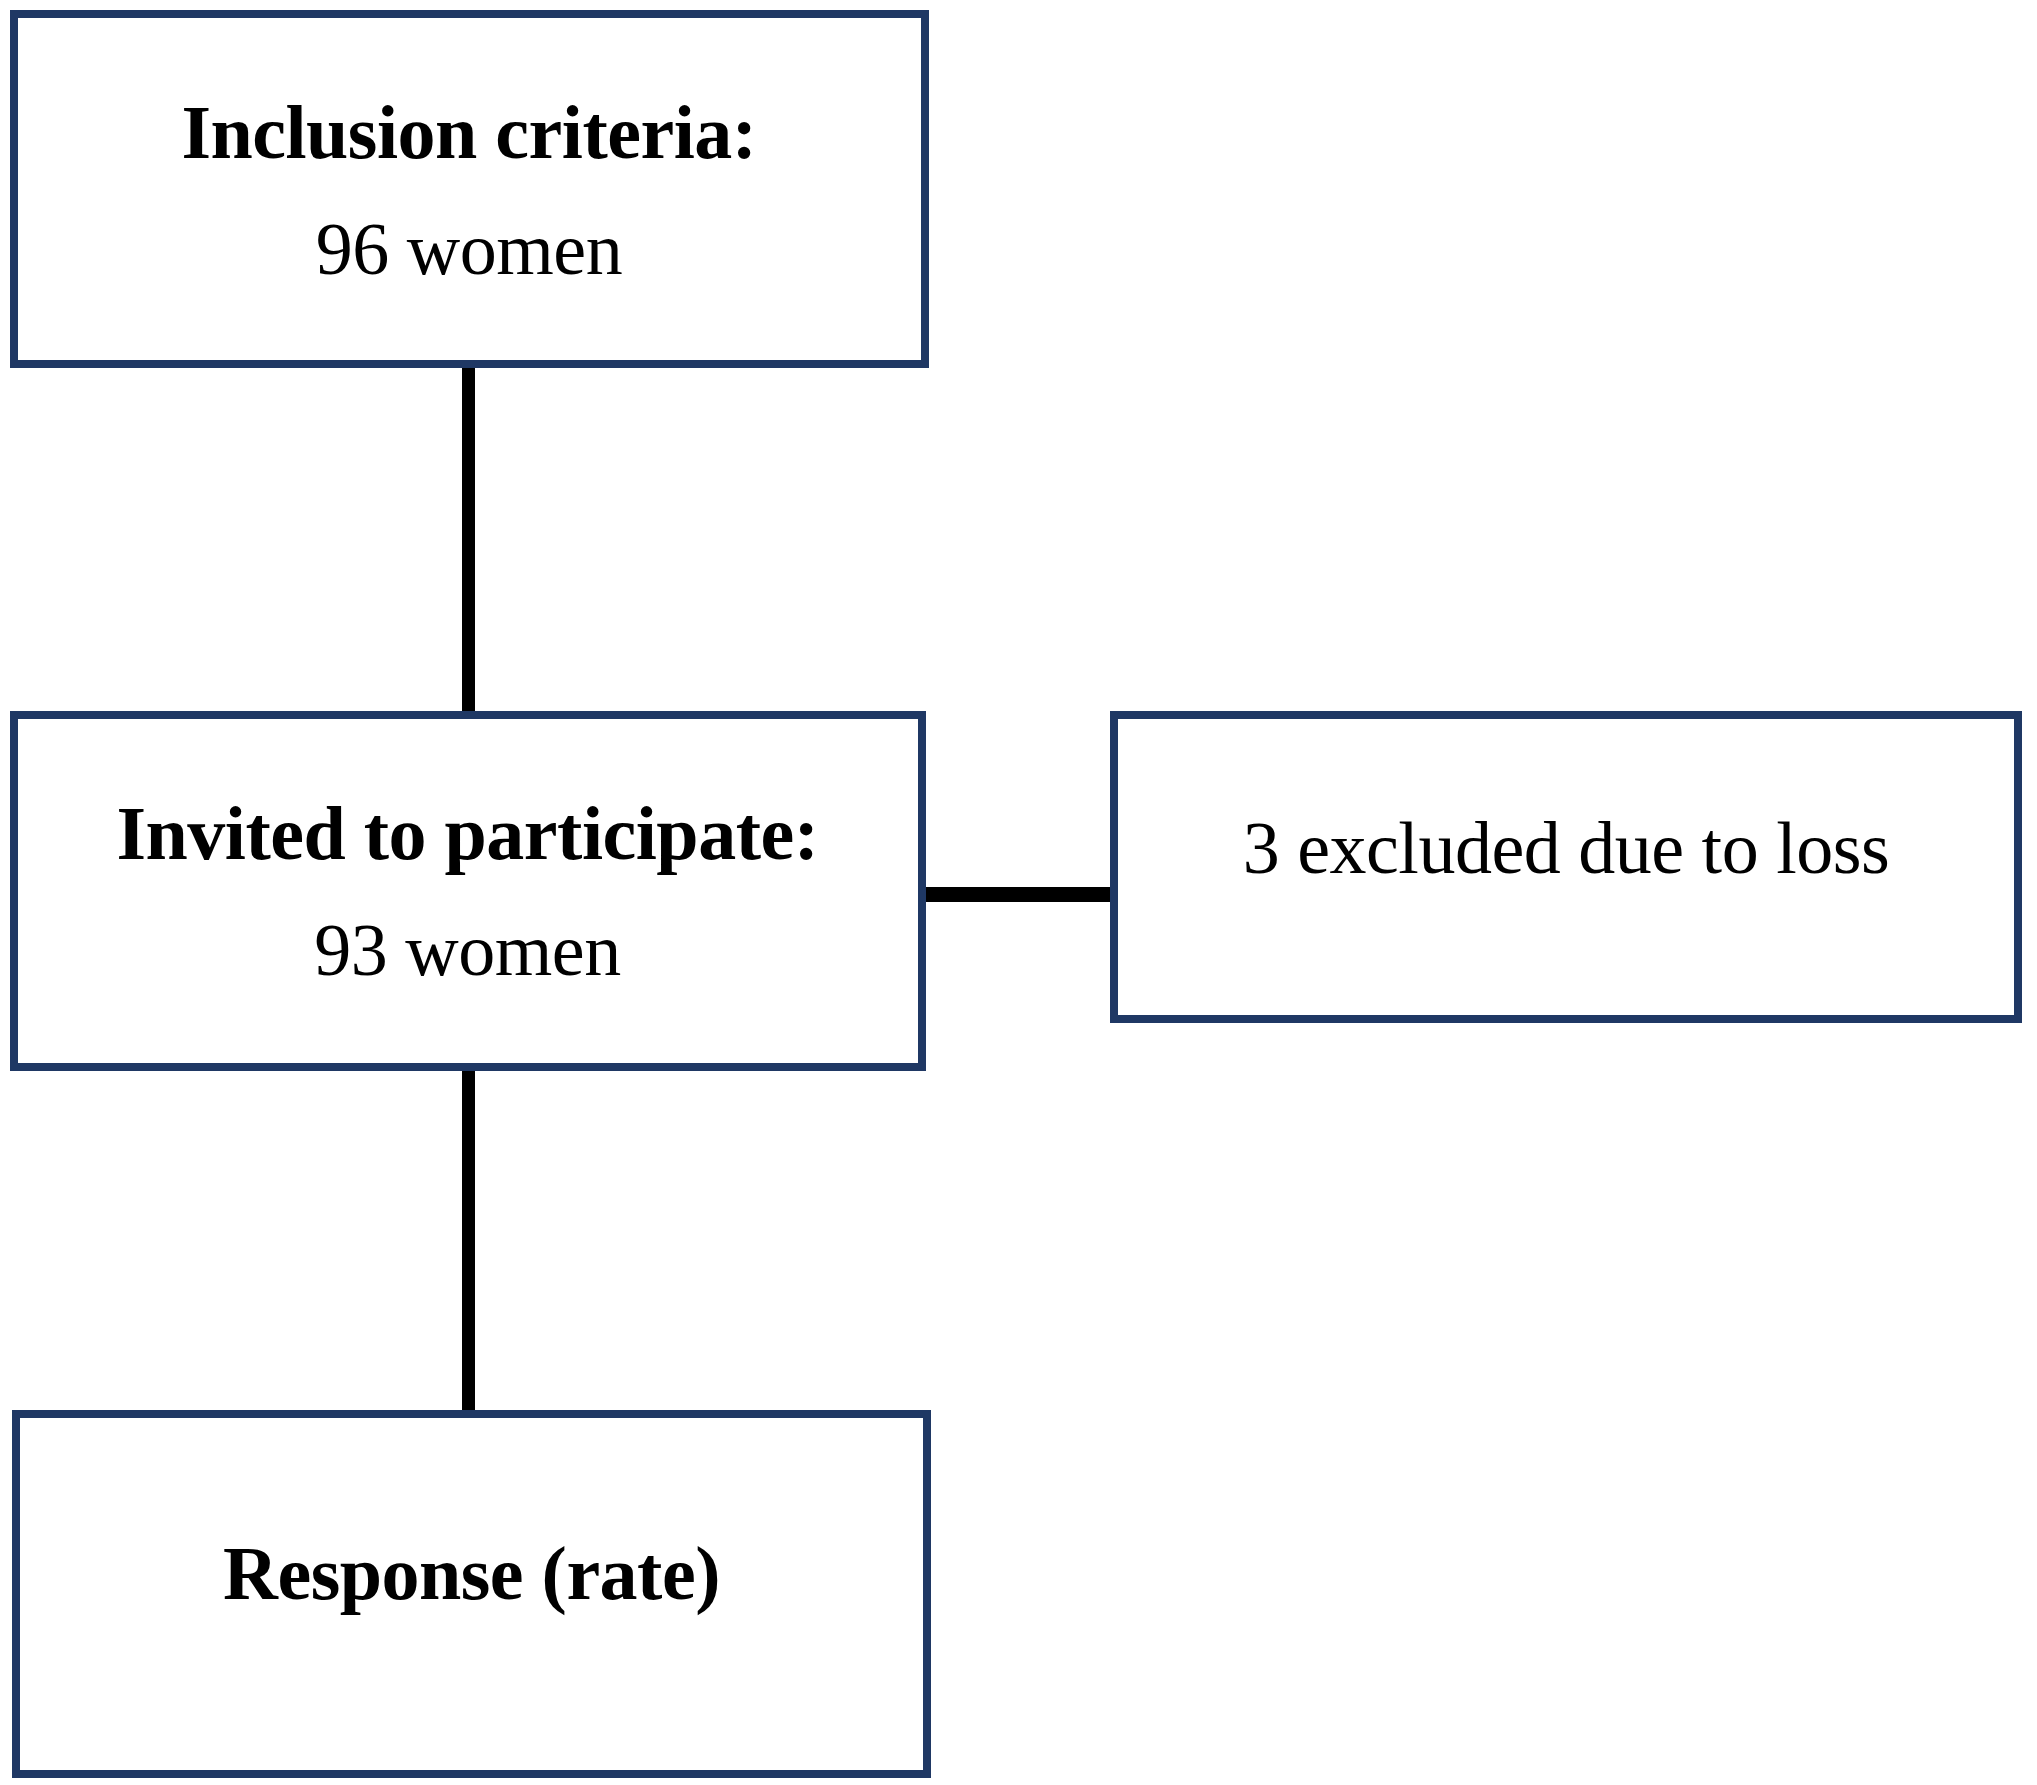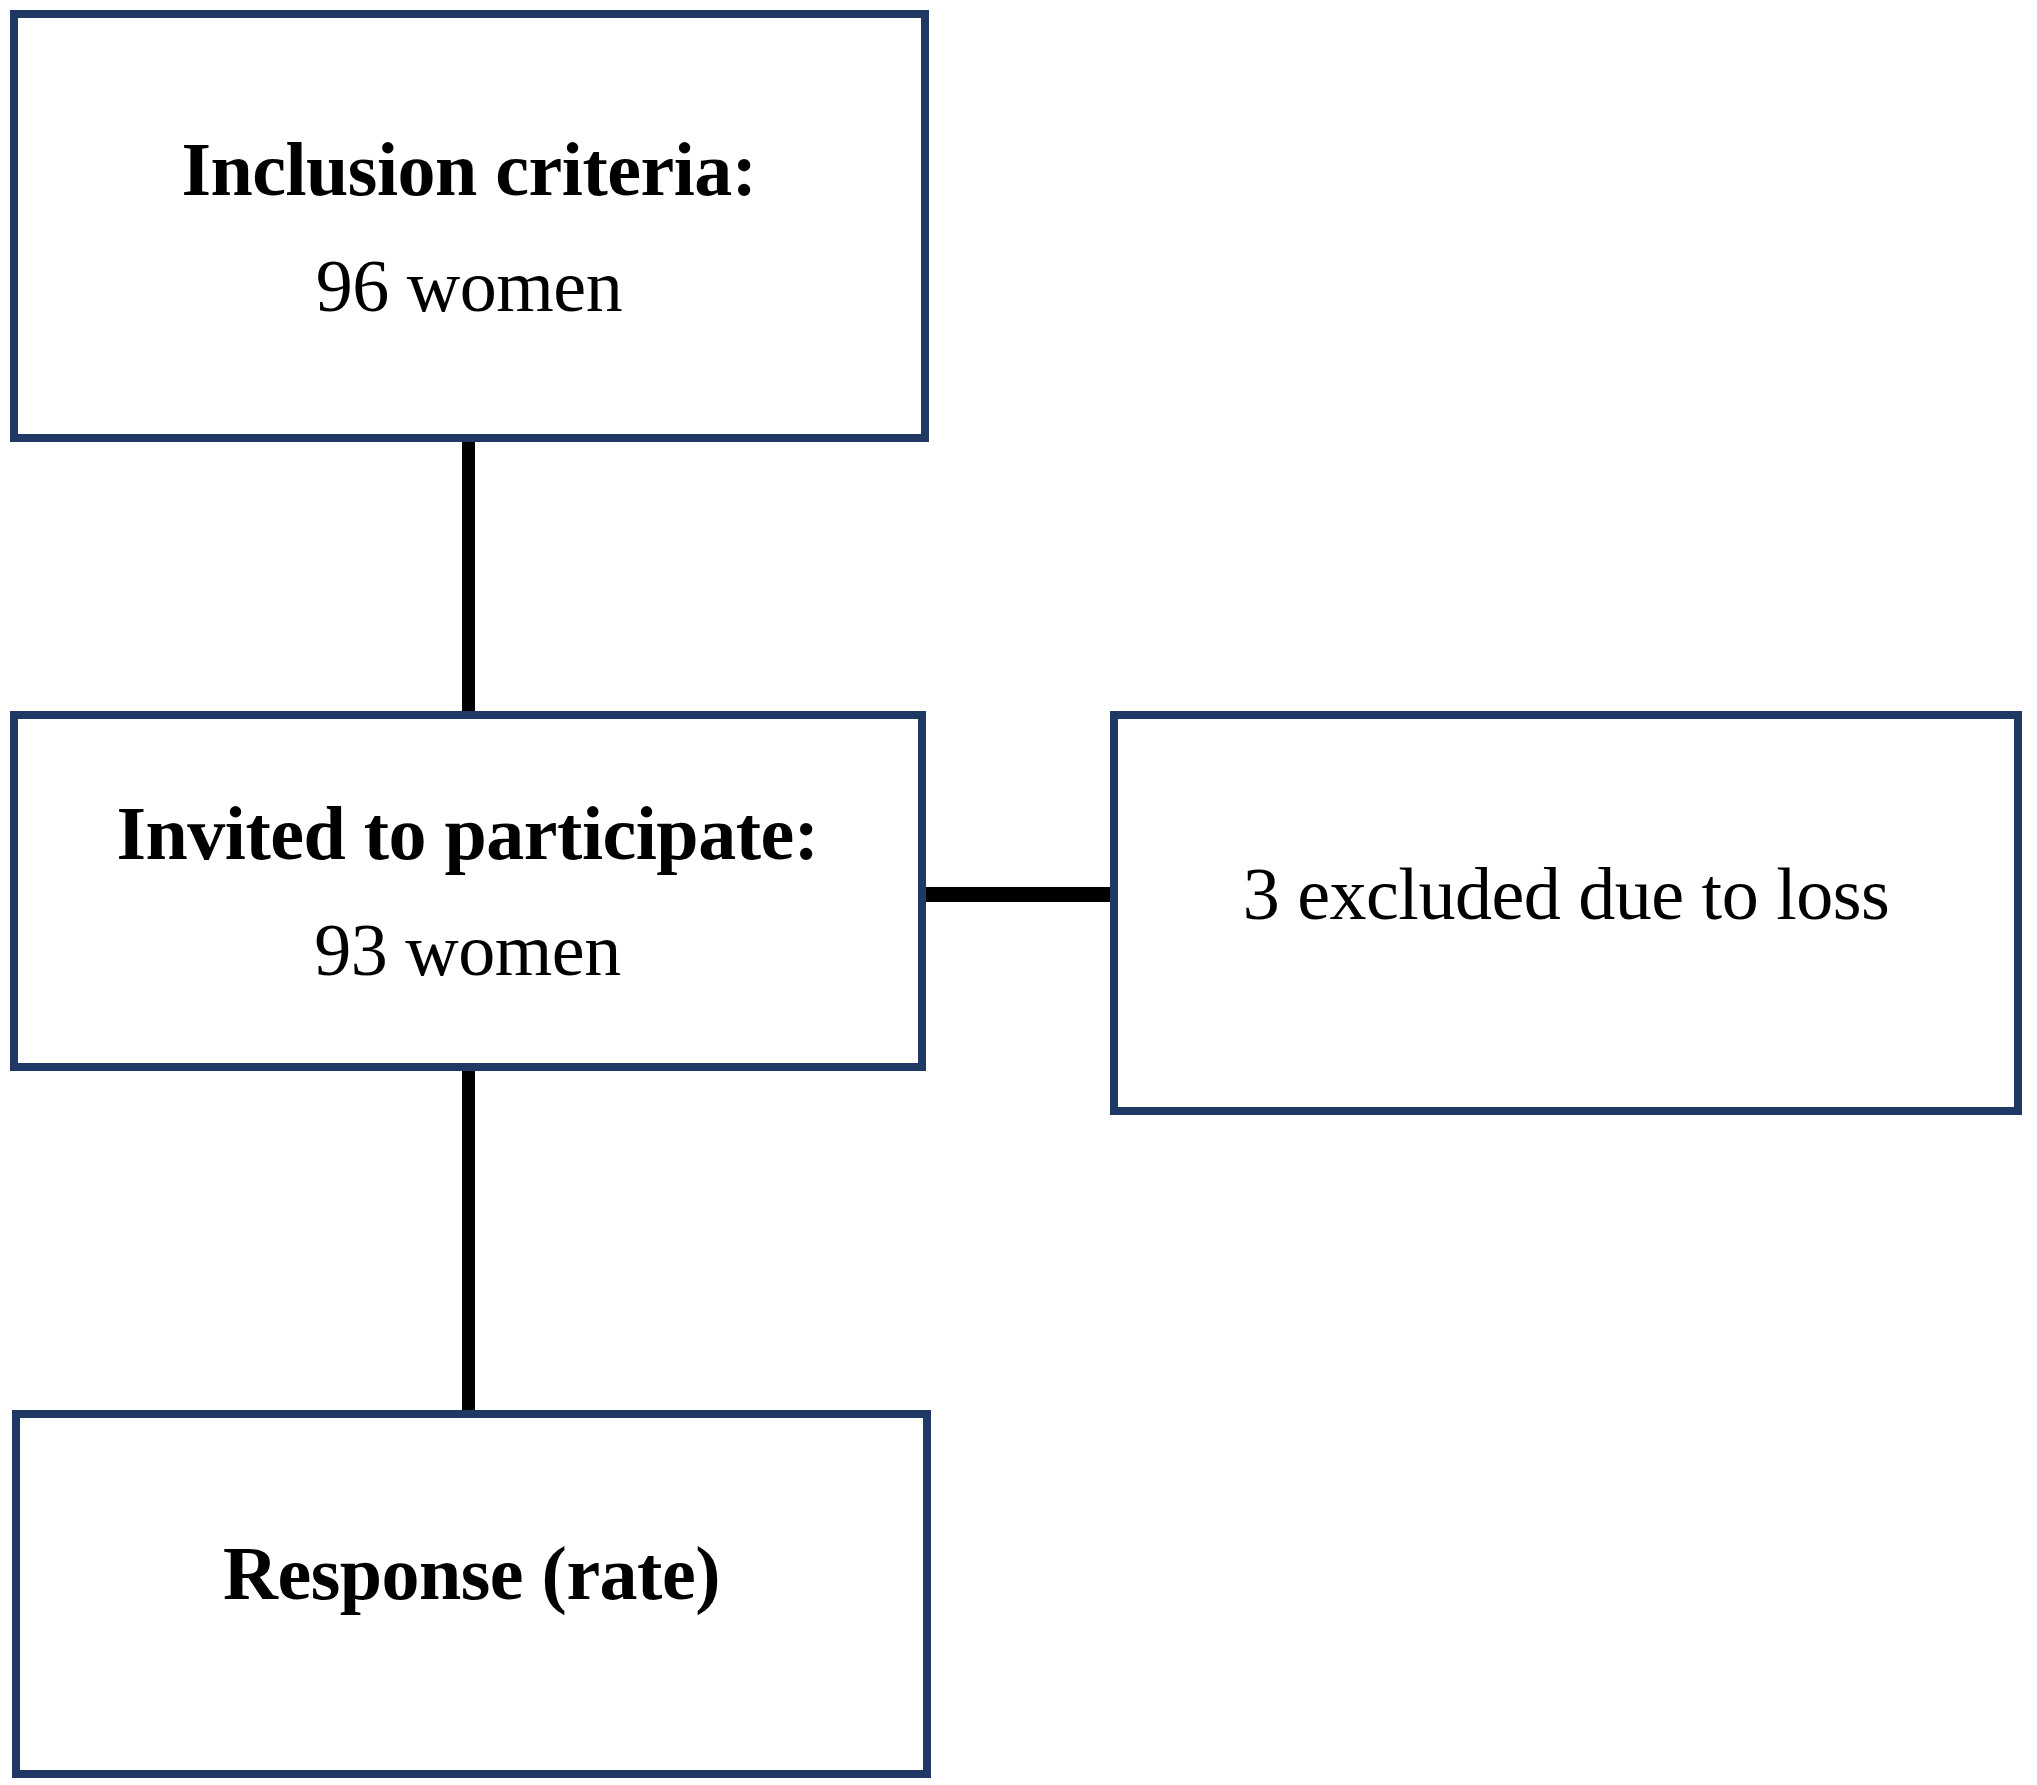--- a/index.html
+++ b/index.html
@@ -48,23 +48,23 @@
   }
   .node .line.plain {
     font-weight: normal;
     font-size: 74px;
     letter-spacing: -0.5px;
   }
   .gap-a { height: 42px; }
   .gap-b { height: 38px; }
 
   
-  #node-inclusion  { left: 9.5px;   top: 9.5px;   width: 919px;  height: 432px; }
+  #node-inclusion  { left: 9.5px;   top: 9.5px;   width: 919px;  height: 358px; }
   #node-invited    { left: 9.5px;   top: 711px;  width: 916px;  height: 360px; }
-  #node-excluded   { left: 1110px; top: 711px;  width: 912px;  height: 404px; text-align: right; }
+  #node-excluded   { left: 1110px; top: 711px;  width: 912px;  height: 312px; text-align: right; }
   #node-response   { left: 12px;   top: 1410px; width: 919px;  height: 368px; }
 
   #node-inclusion .line.title { padding-top: 3.8px; }
 
   
   .connector {
     position: absolute;
     background: #000000;
     z-index: 1;
   }

